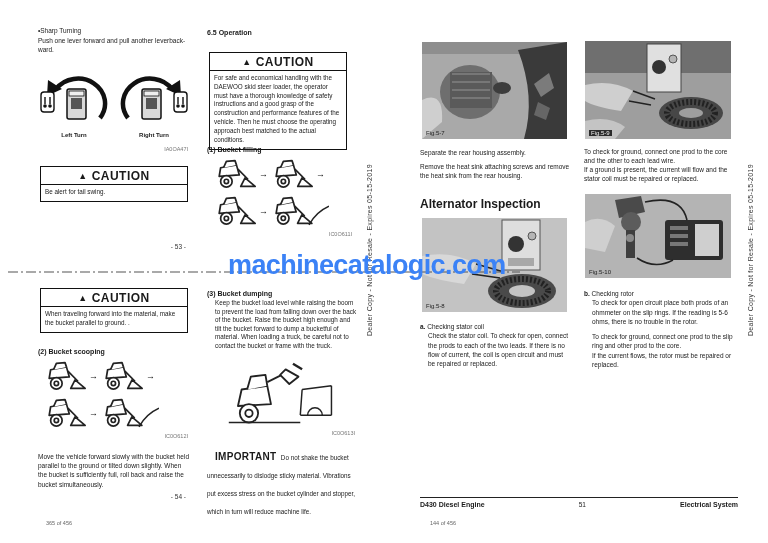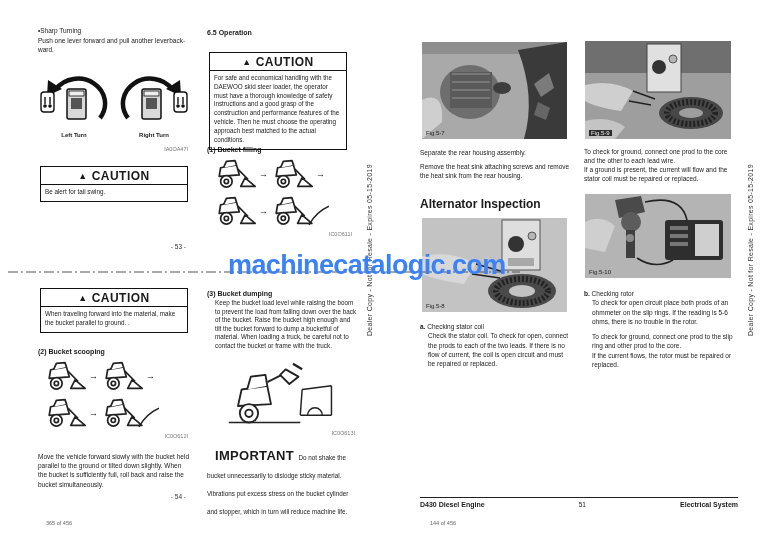--- a/index.html
+++ b/index.html
@@ -29,21 +29,21 @@
   .arr { font-size:9px; color:#111; margin:0 1px; }
 
   .photo { position:absolute; overflow:hidden; }
   .photo svg { display:block; }
   .figlabel { position:absolute; left:4px; bottom:3px; font-size:6px; color:#222; }
   .figlabel.chip { background:#2b2b2b; color:#eee; padding:0 2px; }
 
   .vert { position:absolute; writing-mode:vertical-rl; transform:rotate(180deg);
     font-size:7px; color:#333; letter-spacing:0.3px; white-space:nowrap; }
 
-  .imp-t { font-size:13px; font-weight:bold; letter-spacing:0.3px;padding-left:8px; }
+  .imp-t { font-size:10px; font-weight:bold; letter-spacing:0.3px;padding-left:8px; }
   .imp-b { font-size:6.3px; line-height:1.45; }
 
   .wm-line { position:absolute; left:8px; top:270px; z-index:40; }
   .wm-text { position:absolute; left:228px; top:252px; z-index:50;
     font-size:27px; font-weight:bold; letter-spacing:-0.6px; line-height:1;
     color:#3b82f6; }
 
   .footrule { position:absolute; left:420px; top:497px; width:318px;
     border-top:1px solid #222; }
   .footrow { position:absolute; left:420px; top:500px; width:318px;

